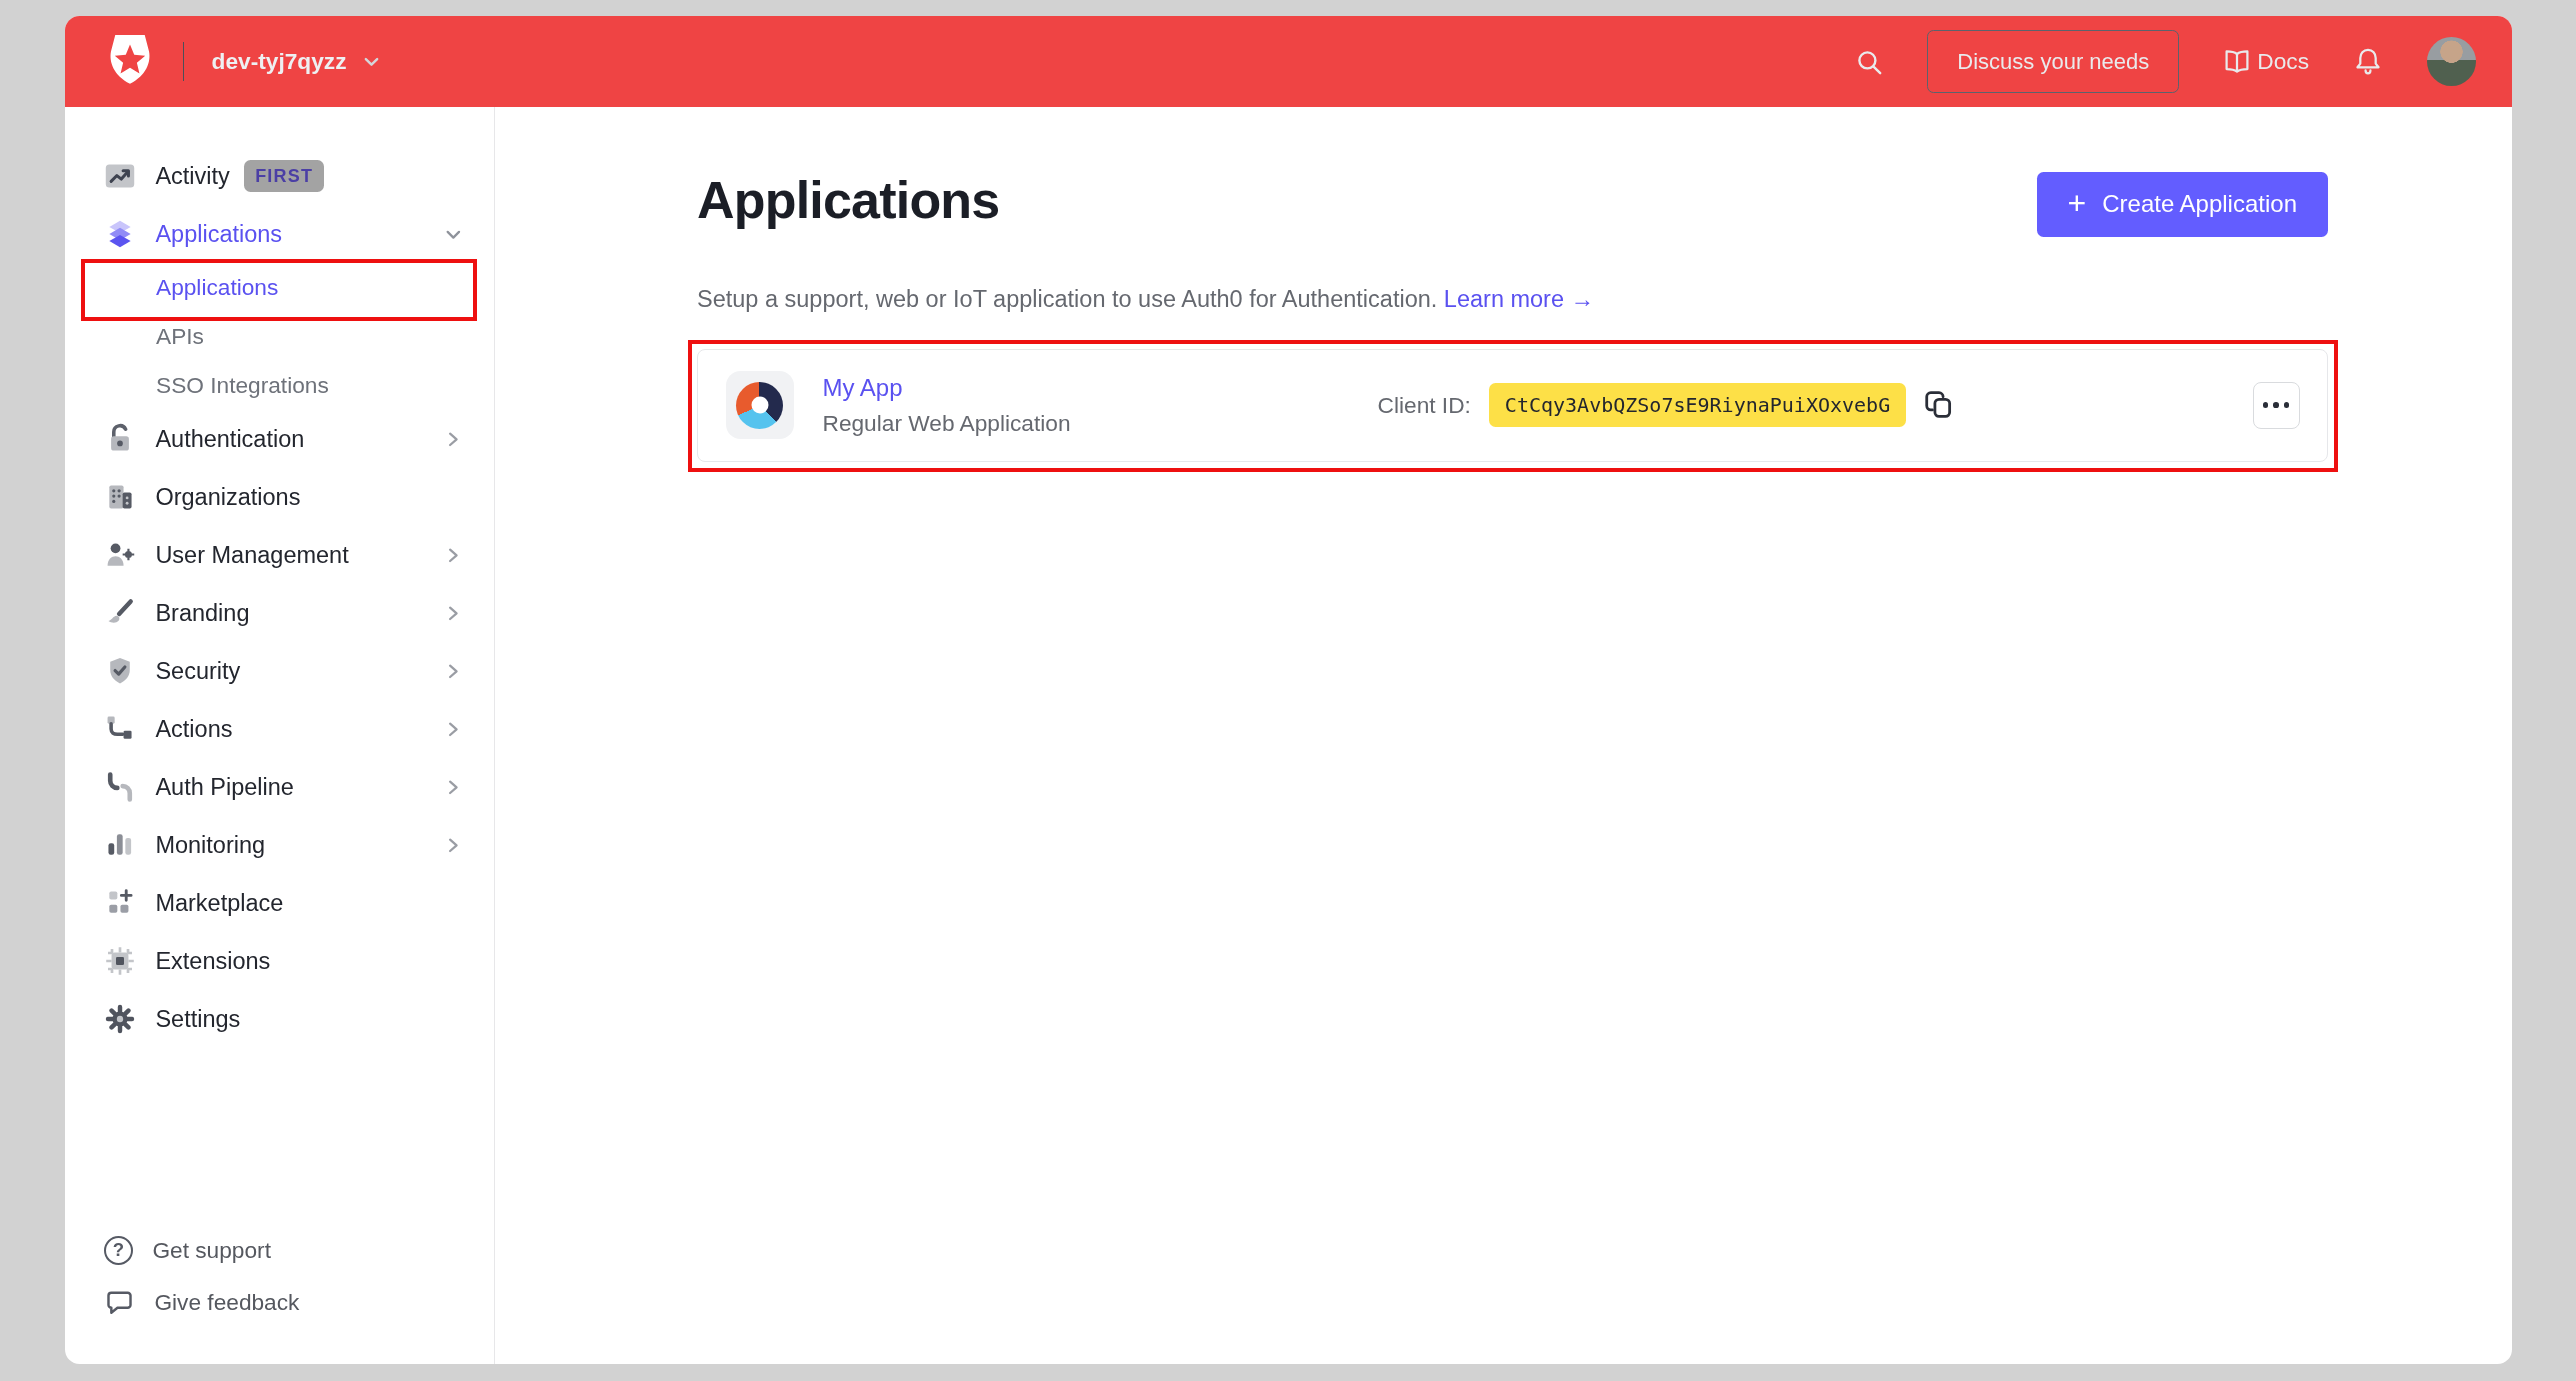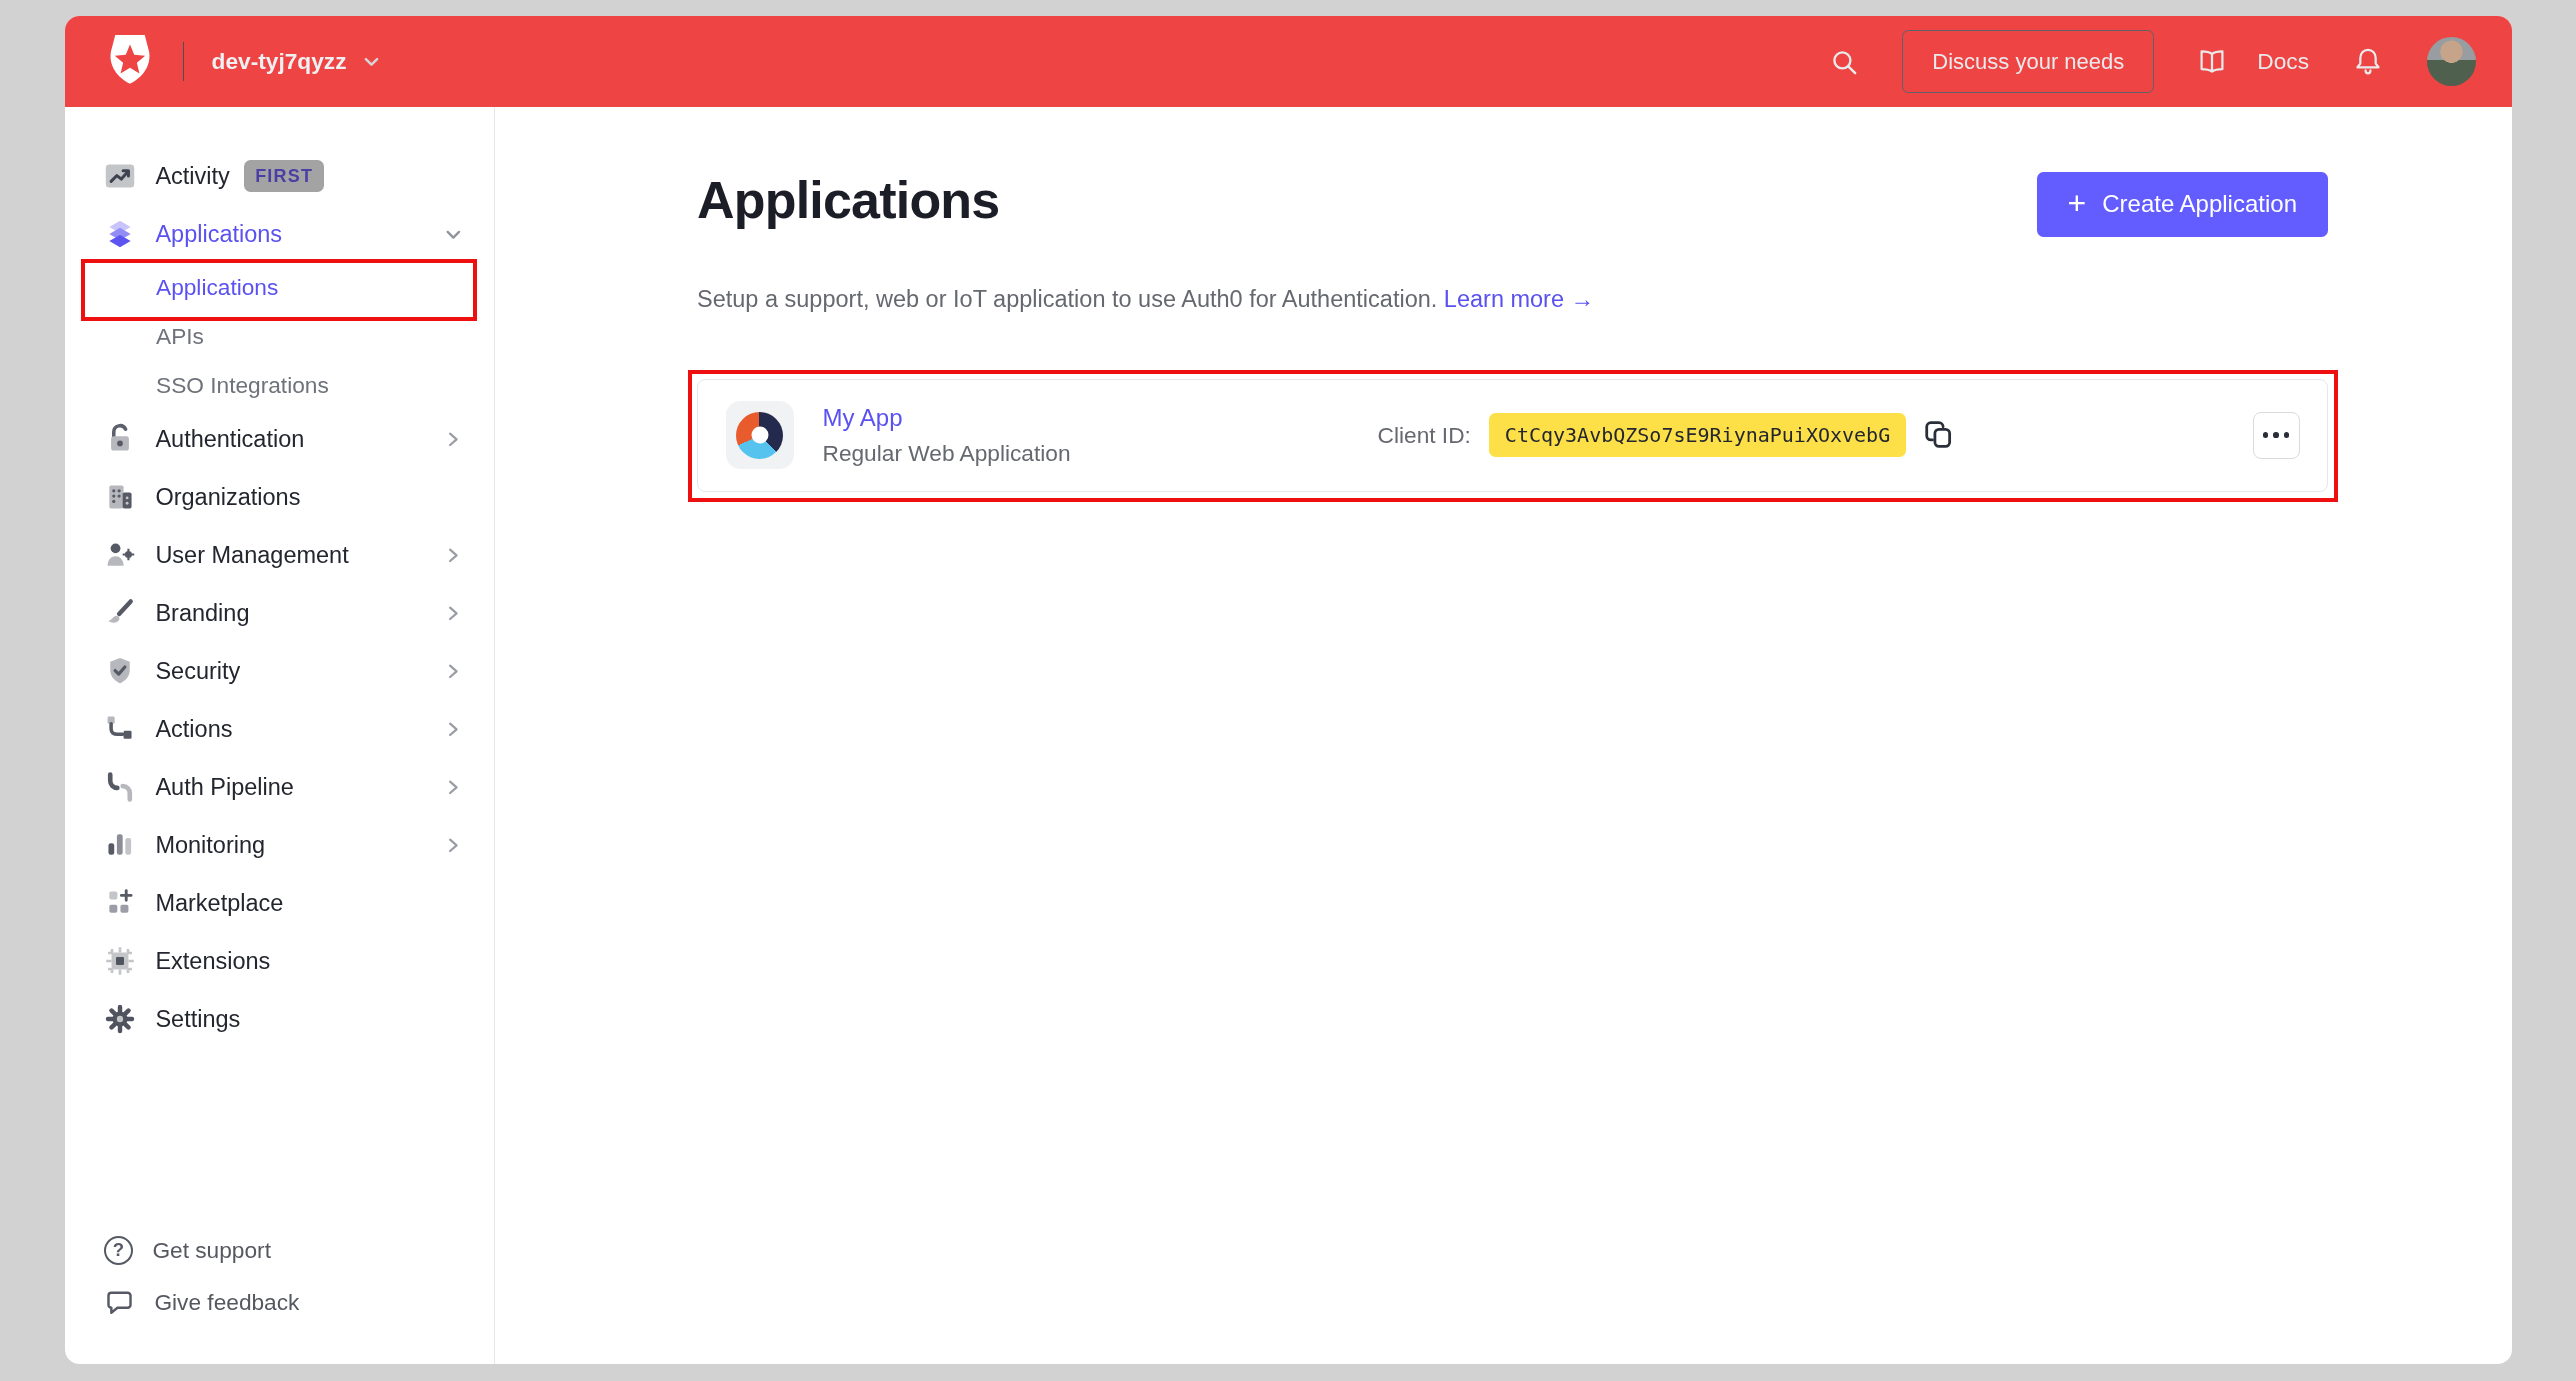--- a/index.html
+++ b/index.html
@@ -27,21 +27,21 @@
   .brand-divider { width: 1.6px; height: 39px; background: #4b4f58; margin: 0 27.5px; }
   .tenant { display: flex; align-items: center; gap: 14.6px; cursor: pointer; }
   .tenant-name { color: #eef0f2; font-size: 22.7px; font-weight: 600; }
   .topbar-right { margin-left: auto; display: flex; align-items: center; gap: 42px; }
   .icon-btn { background: none; border: none; cursor: pointer; display: flex; align-items: center; }
   .discuss-btn {
     background: none; border: 1.6px solid #5c626c; border-radius: 6.5px;
     color: #e9eaec; font-size: 22px; font-family: inherit;
     height: 63px; padding: 0 29px; cursor: pointer; display: flex; align-items: center;
   }
-  .docs-group { display: flex; align-items: center; gap: 29px; cursor: pointer; }
+  .docs-group { display: flex; align-items: center; gap: 4px; cursor: pointer; }
   .docs-label { color: #e9eaec; font-size: 22.7px; }
   .avatar {
     width: 49px; height: 49px; border-radius: 50%;
     border: none; cursor: pointer; overflow: hidden;
     background:
       radial-gradient(circle at 50% 30%, #c6a489 0 26%, rgba(0,0,0,0) 27%),
       linear-gradient(180deg, #989da1 0 46%, #50604f 46% 100%);
   }
   
   .body-row { flex: 1; display: flex; min-height: 0; }
@@ -91,21 +91,21 @@
   .page-title { font-size: 52px; font-weight: 700; color: #1b1e26; letter-spacing: -0.8px; }
   .create-btn {
     background: #635dff; color: #ffffff; border: none; border-radius: 6.5px;
     height: 65px; padding: 0 31px; margin-top: 1.6px;
     font-size: 24px; font-weight: 500; font-family: inherit;
     display: flex; align-items: center; gap: 16px; cursor: pointer;
   }
   .create-plus { font-size: 32px; font-weight: 400; line-height: 1; margin-top: -3.2px; }
   .page-desc { margin-top: 49px; font-size: 23.5px; color: #65686f; }
   .learn-link { color: #5a51f0; text-decoration: none; cursor: pointer; margin-top: 37px; }
-  .card-wrap { position: relative; margin-top: 66px; }
+  .card-wrap { position: relative; margin-top: 36px; }
   .app-card {
     height: 113px; border: 1.6px solid #e6e7ea; border-radius: 8px;
     display: flex; align-items: center; padding: 0 27.5px; background: #fff;
   }
   .annotation.row-box { inset: -9px -9.7px -10.5px -9px; }
   .app-logo-tile {
     width: 68px; height: 68px; border-radius: 14.6px; background: #f1f2f4;
     display: flex; align-items: center; justify-content: center; flex: none;
   }
   .app-logo-donut {

